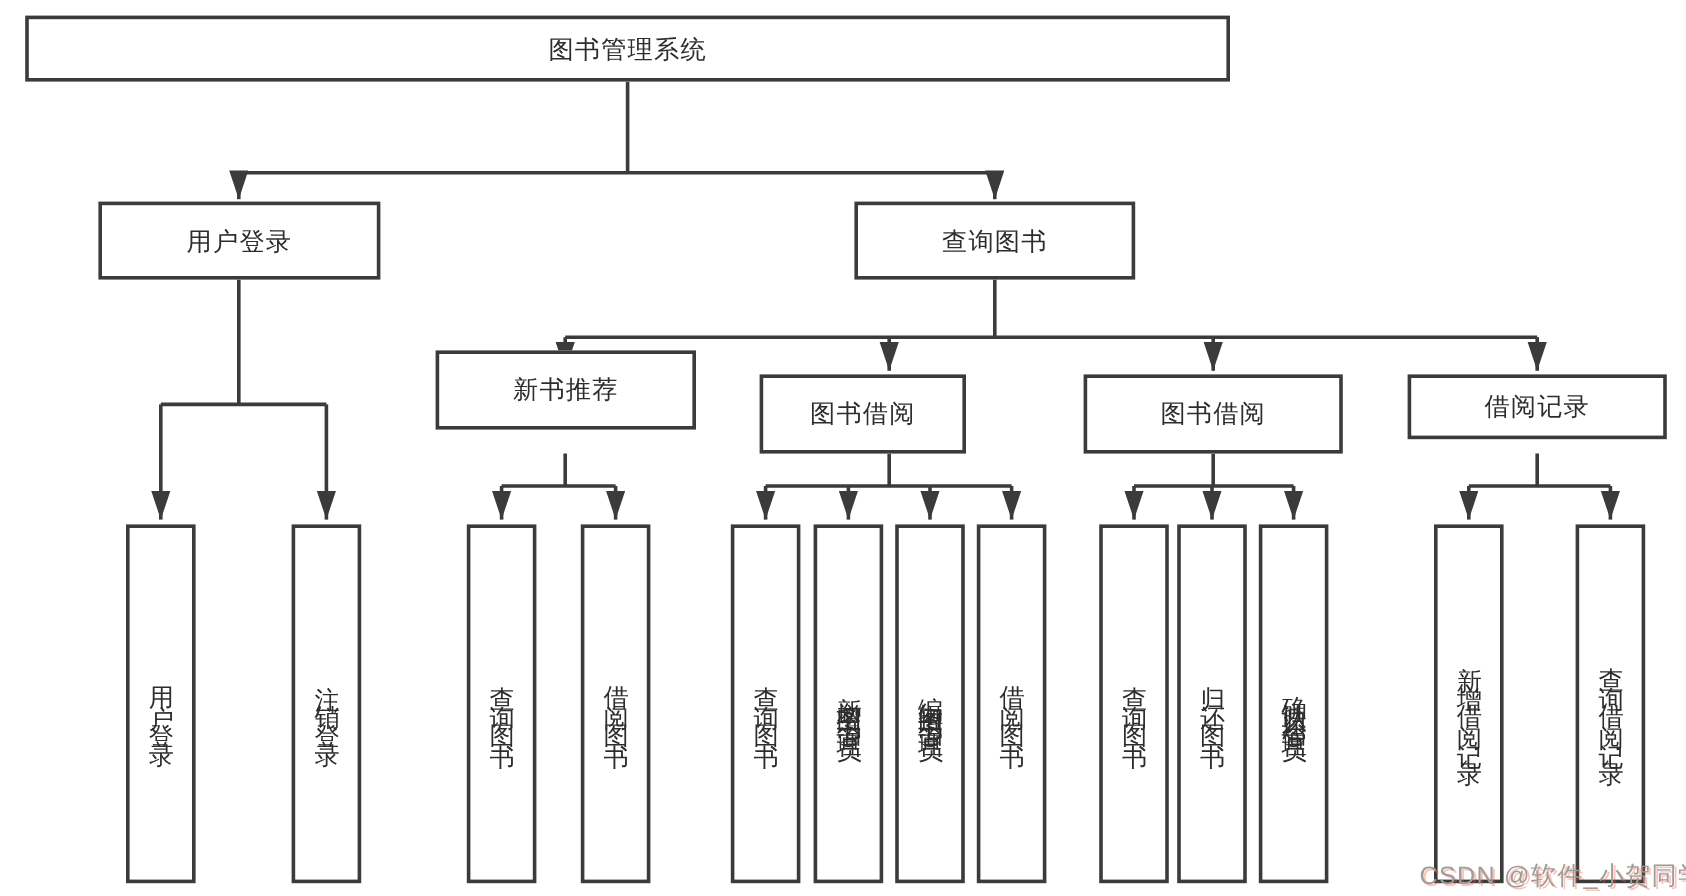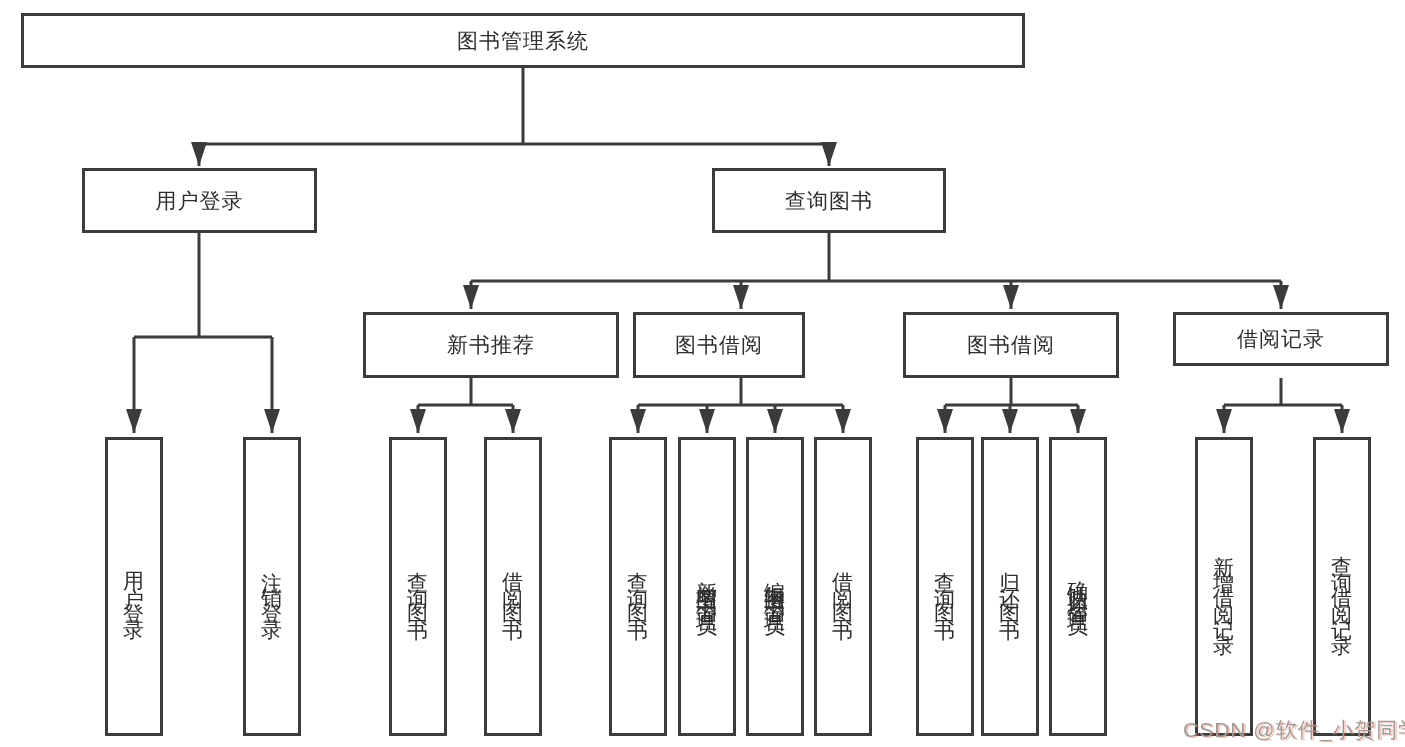--- a/index.html
+++ b/index.html
@@ -21,21 +21,21 @@
     font-size:21px;
     letter-spacing:1px;
     z-index:1;
   }
   
   #root{left:21px;top:13px;width:1004px;height:55px;}
   
   #user-login{left:82px;top:168px;width:235px;height:65px;}
   #book-mgmt{left:712px;top:168px;width:234px;height:65px;}
   
-  #new-books{left:363px;top:312px;width:256px;height:66px;text-align:right;}
+  #new-books{left:363px;top:292px;width:217px;height:66px;text-align:right;}
   #borrow   {left:633px;top:312px;width:172px;height:66px;}
   #current  {left:903px;top:312px;width:216px;height:66px;}
   #records  {left:1173px;top:312px;width:216px;height:54px;}
   
   .leaf{top:437px;width:58px;height:299px;}
   .leaf .vtext{
     writing-mode:vertical-rl;
     text-orientation:mixed;
     letter-spacing:16px;
     font-size:21px;

